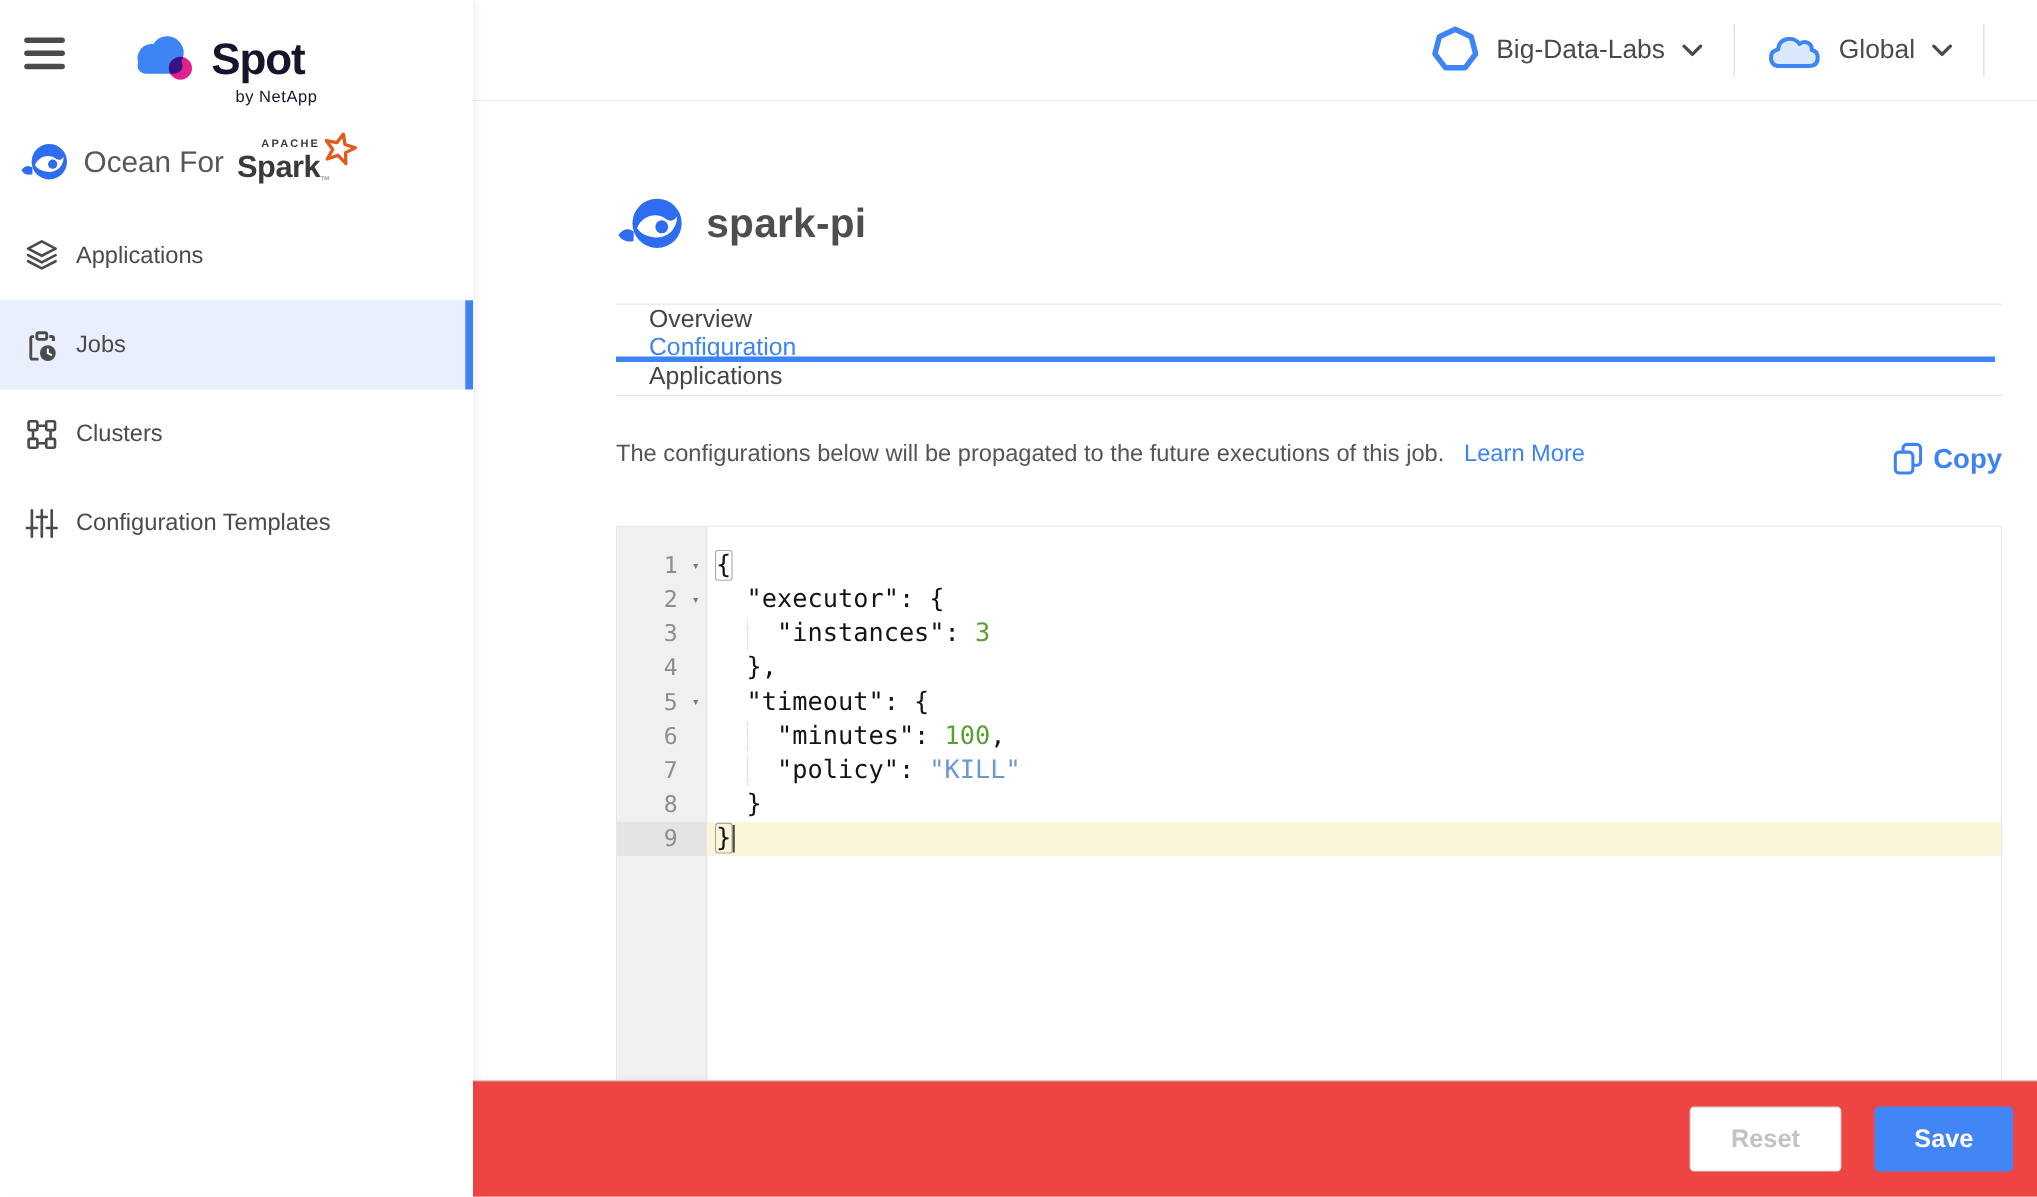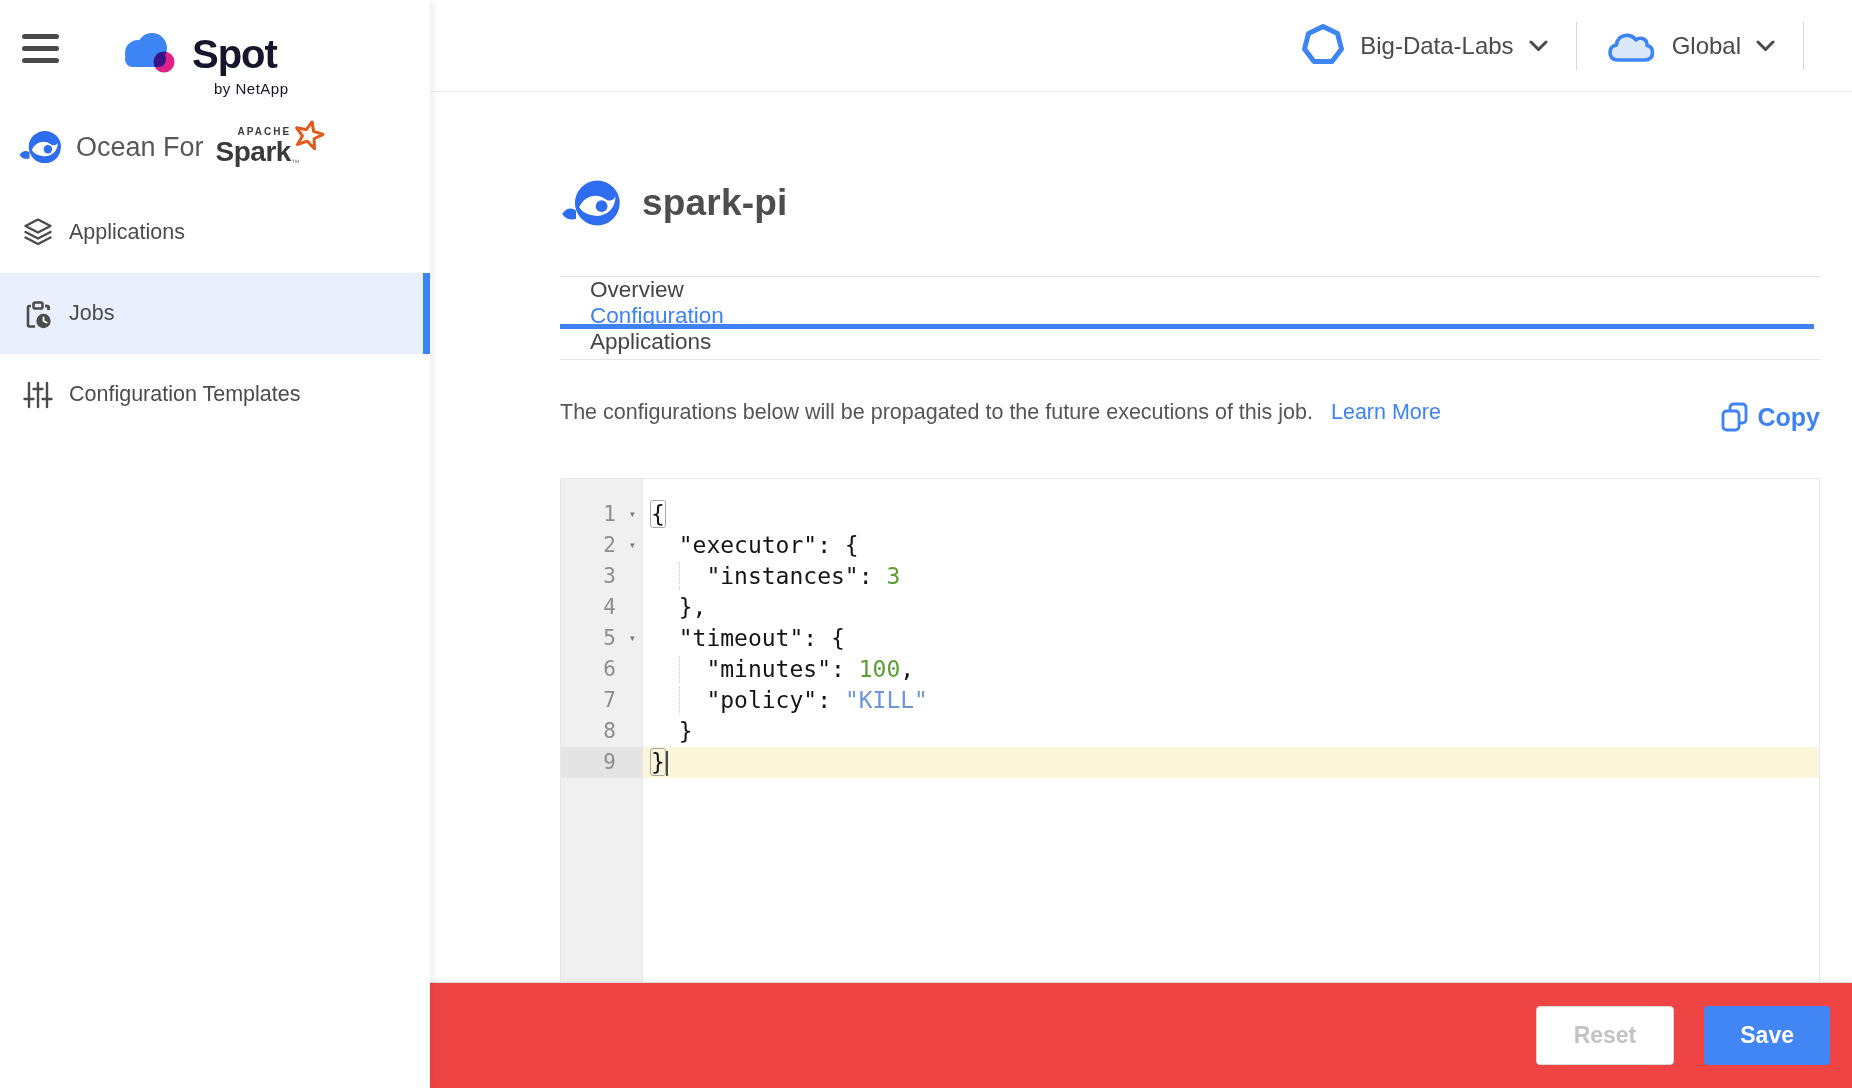--- a/index.html
+++ b/index.html
@@ -158,20 +158,35 @@
               <path d="M10 9 L8.5 9 Q7 9 7 10.5 L7 28 Q7 29.5 8.5 29.5 L14 29.5"></path>
               <rect x="12.5" y="5.5" width="9" height="6" rx="1.8"></rect>
             </g>
             <circle cx="22.5" cy="24" r="7.2" fill="#4b4b4b"></circle>
             <polyline points="22.5,20.5 22.5,24 25.6,25.6" fill="none" stroke="#ffffff" stroke-width="1.8" stroke-linecap="round"></polyline>
           </svg>
         </span>
         <span class="label">Jobs</span>
       </div>
 
+      <div class="nav-item">
+        <span class="nav-icon">
+          <svg width="34" height="34" viewBox="0 0 34 34" fill="none" stroke="#4b4b4b" stroke-width="2.4" stroke-linejoin="round">
+            <rect x="5" y="5" width="8" height="8" rx="1.5"></rect>
+            <rect x="21" y="5" width="8" height="8" rx="1.5"></rect>
+            <rect x="5" y="21" width="8" height="8" rx="1.5"></rect>
+            <rect x="21" y="21" width="8" height="8" rx="1.5"></rect>
+            <line x1="13" y1="9" x2="21" y2="9"></line>
+            <line x1="9" y1="13" x2="9" y2="21"></line>
+            <line x1="25" y1="13" x2="25" y2="21"></line>
+            <line x1="13" y1="25" x2="21" y2="25"></line>
+          </svg>
+        </span>
+        <span class="label">Clusters</span>
+      </div>
 
       <div class="nav-item">
         <span class="nav-icon">
           <svg width="34" height="34" viewBox="0 0 34 34" fill="none" stroke="#4b4b4b" stroke-width="2.4" stroke-linecap="round">
             <line x1="8" y1="5" x2="8" y2="29"></line>
             <line x1="3.5" y1="21" x2="12.5" y2="21"></line>
             <line x1="17" y1="5" x2="17" y2="29"></line>
             <line x1="12.5" y1="11" x2="21.5" y2="11"></line>
             <line x1="26" y1="5" x2="26" y2="29"></line>
             <line x1="21.5" y1="21" x2="30.5" y2="21"></line>

